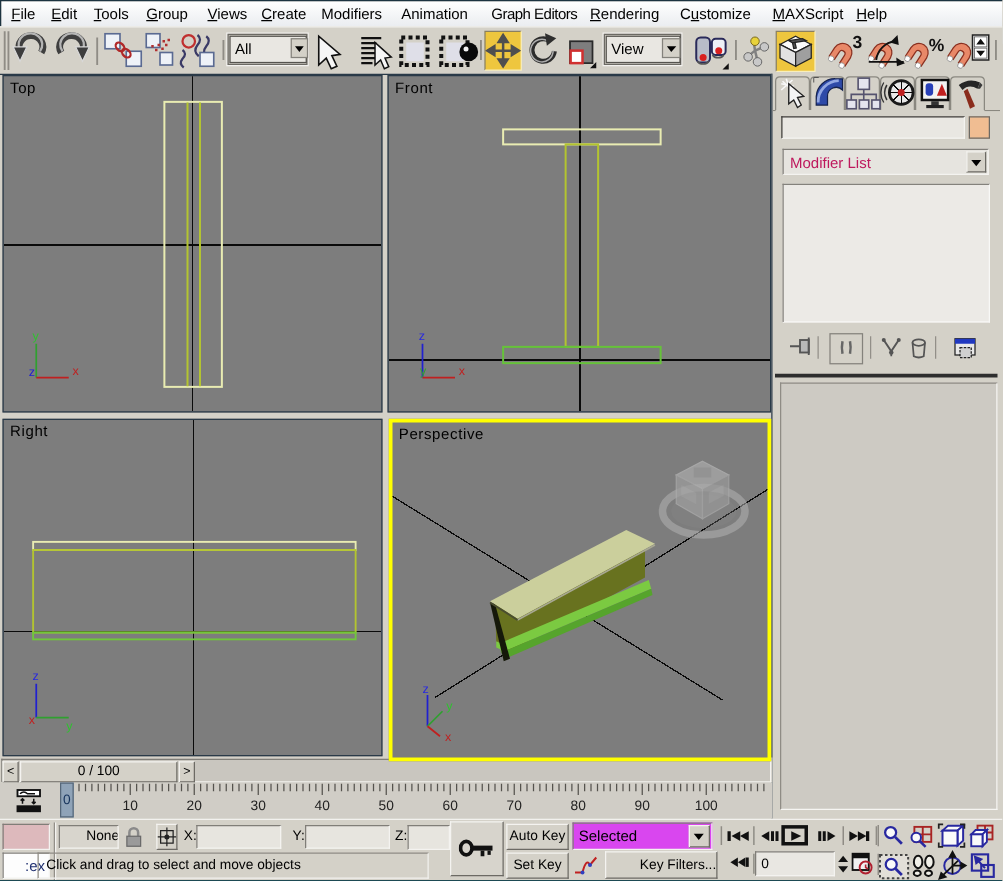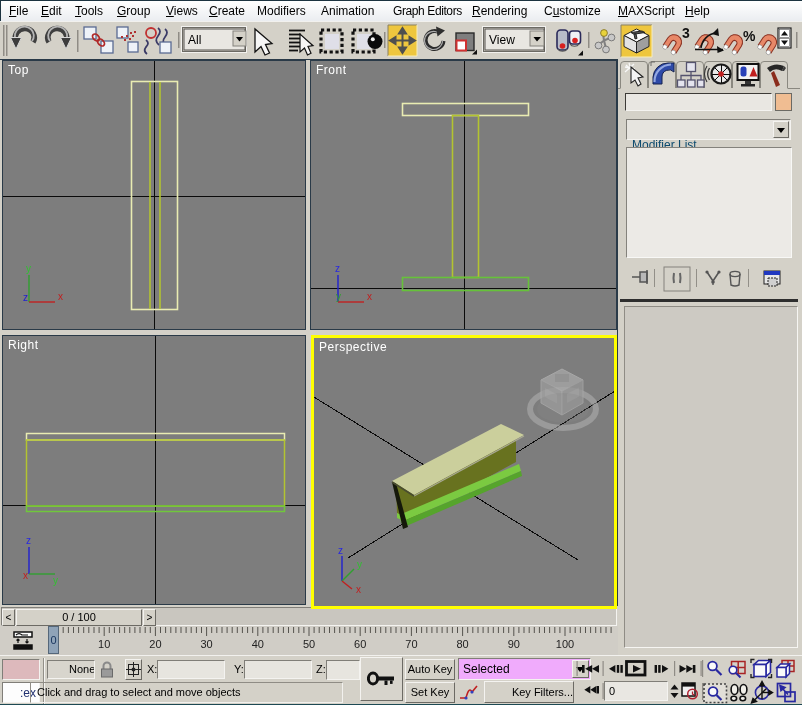--- a/index.html
+++ b/index.html
@@ -2,21 +2,21 @@
 <html><head>
 <meta charset="utf-8">
 <style>
 * { margin:0; padding:0; box-sizing:border-box; }
 html,body { width:802px; height:705px; overflow:hidden; }
 body { font-family:"Liberation Sans", sans-serif; background:#d4d1c8; position:relative; }
 .abs { position:absolute; }
 .raised { border-top:1px solid #f4f3f0; border-left:1px solid #f4f3f0; border-right:1px solid #6c6a64; border-bottom:1px solid #6c6a64; }
 .sunken { border-top:1px solid #807e78; border-left:1px solid #807e78; border-right:1px solid #f4f3f0; border-bottom:1px solid #f4f3f0; }
 .vp { background:#7d7d7d; border:1px solid #2a3a48; }
-.vplabel { position:absolute; left:5px; top:2px; font-size:12px; color:#ffffff; letter-spacing:0.5px; }
+.vplabel { position:absolute; left:5px; top:2px; font-size:12px; color:#000000; letter-spacing:0.5px; }
 </style>
 </head>
 <body>
 
 <div class="abs" id="menubar" style="left:0;top:0;width:802px;height:35px;background:linear-gradient(#ffffff,#dce0e6);border-top:1px solid #1c3340;border-left:1px solid #1c3340;">
   <div class="abs" style="top:3px;left:0;width:802px;height:16px;font-size:12px;color:#000;">
     <span class="abs" style="left:8px;"><u>F</u>ile</span>
     <span class="abs" style="left:40px;"><u>E</u>dit</span>
     <span class="abs" style="left:74px;"><u>T</u>ools</span>
     <span class="abs" style="left:116px;"><u>G</u>roup</span>
@@ -357,21 +357,21 @@
       <path d="M 5 7 Q 13 1 22 5 L 20 10 Q 13 6 8 11 Z" fill="#262626"></path>
       <path d="M 22 5 L 24 7 L 22 10 L 20 10 Z" fill="#3a3a3a"></path>
       <path d="M 12 10 L 18 24 L 14 26 L 9 12 Z" fill="#8a2c1c"></path>
     </g>
   </svg>
 
   <div class="abs sunken" style="left:7px;top:34px;width:147px;height:18px;background:#e9e7e2;border-top-color:#3c3a36;border-left-color:#3c3a36;"></div>
   <div class="abs" style="left:157px;top:34px;width:17px;height:18px;background:#f0bd92;border:1px solid #6c6a64;"></div>
 
   <div class="abs sunken" style="left:8px;top:60px;width:165px;height:21px;background:#e6e4df;">
-    <span style="position:absolute;left:5px;top:18px;font-size:12px;color:#0c4a6e;">Modifier List</span>
+    <span style="position:absolute;left:5px;top:3px;font-size:12px;color:#be185d;">Modifier List</span>
     <div class="abs raised" style="right:1px;top:1px;width:16px;height:17px;background:#d4d1c8;">
       <svg width="14" height="15">
           <path d="M 3 6 L 11 6 L 7 11 Z" fill="#000"></path>
         </svg>
     </div>
   </div>
 
   <div class="abs" style="left:8px;top:88px;width:166px;height:111px;background:#eceae6;border:1px solid #84827c;border-bottom-color:#f8f8f6;border-right-color:#f8f8f6;"></div>
 
   <svg class="abs" style="left:0;top:207px;" width="182" height="26" viewBox="0 0 182 26">
@@ -593,21 +593,21 @@
     <rect x="10" y="5.5" width="17" height="4" fill="#111"></rect>
     <rect x="17.5" y="9.5" width="3" height="4.5" fill="#111"></rect>
     <rect x="23" y="9.5" width="2.6" height="3.4" fill="#111"></rect>
   </svg>
 
   <div class="abs" style="left:30px;top:26px;width:313px;height:21px;border:1px solid #8f8c85;border-bottom-color:#f2f1ee;border-right-color:#f2f1ee;font-size:11px;line-height:19px;padding-left:6px;">Click and drag to select and move objects</div>
 
   <div class="abs raised" style="left:405px;top:3px;width:50px;height:21px;background:#d4d1c8;text-align:center;font-size:11px;line-height:19px;">Auto Key</div>
   <div class="abs raised" style="left:405px;top:26px;width:50px;height:21px;background:#d4d1c8;text-align:center;font-size:11px;line-height:19px;">Set Key</div>
 
-  <div class="abs sunken" style="left:458px;top:2px;width:133px;height:22px;background:#f0abfc;">
+  <div class="abs sunken" style="left:458px;top:2px;width:112px;height:22px;background:#d946ef;">
     <span style="position:absolute;left:4px;top:3px;font-size:12px;">Selected</span>
     <div class="abs raised" style="right:1px;top:1px;width:17px;height:18px;background:#d4d1c8;">
       <svg width="15" height="16">
           <path d="M 3 6 L 11 6 L 7 11 Z" fill="#000"></path>
         </svg>
     </div>
   </div>
 
   <svg class="abs" style="left:458px;top:26px;" width="22" height="21" viewBox="0 0 22 21">
     <path d="M 2 16 L 8 16 Q 11 4 14 10 L 19 4" fill="none" stroke="#c02020" stroke-width="1.6"></path>

